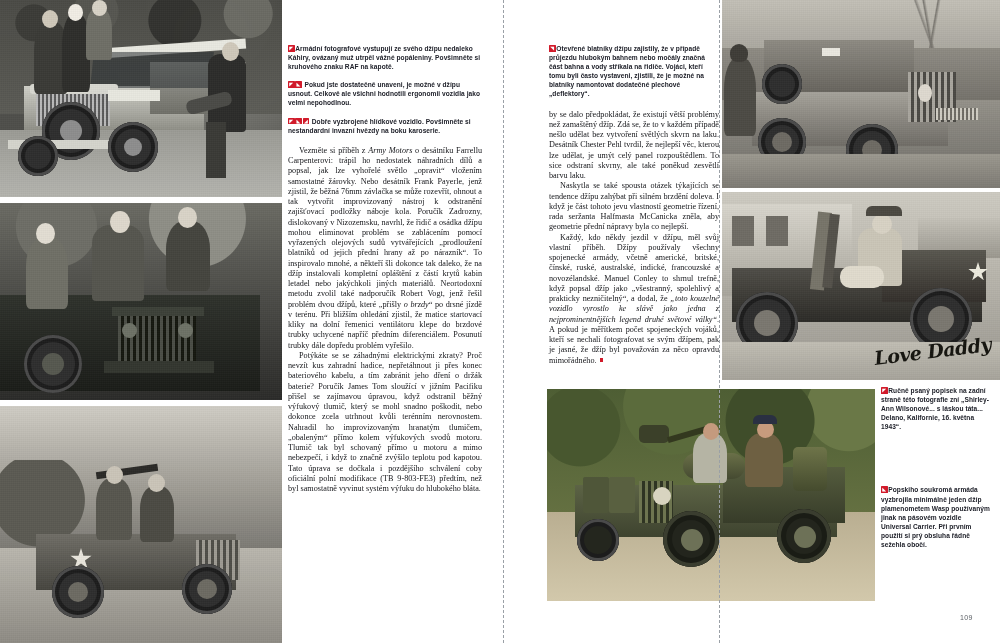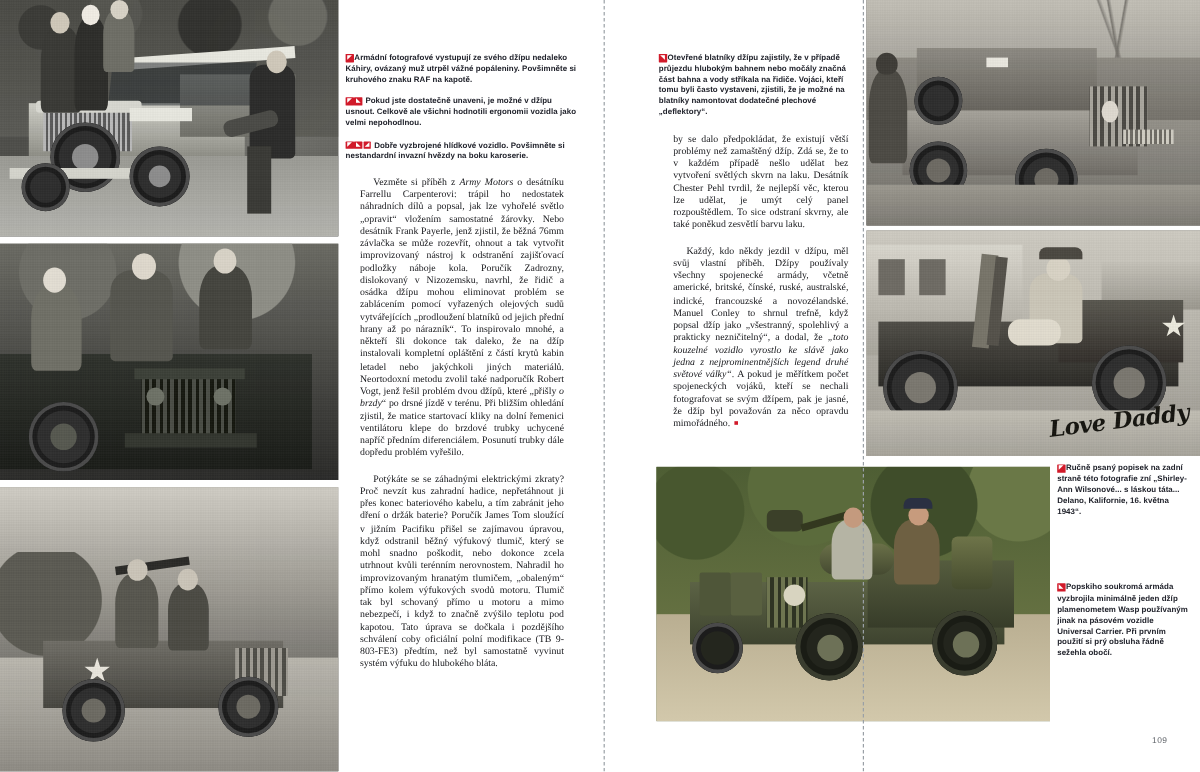--- a/index.html
+++ b/index.html
@@ -22,21 +22,21 @@
 
   
   .col{position:absolute;color:#1a1a1a;}
   .body-text{
     font-family:"Liberation Serif", serif;
     font-size:8.2px;line-height:10.25px;
     text-align:justify;
     color:#15161a;
     hyphens:auto;
   }
-  .body-text p{margin:12px;text-indent:11px;}
+  .body-text p{margin:0;text-indent:11px;}
   .body-text p.noindent{text-indent:0;}
   .body-text i{font-style:italic;}
 
   
   .caption{
     font-family:"Liberation Sans", sans-serif;
     font-size:6.6px;line-height:9.1px;
     color:#20222b;font-weight:600;
     letter-spacing:.05px;
   }
@@ -304,20 +304,21 @@
     <div class="hub" style="left:247px;top:137px;width:22px;height:22px;background:#6d7157;"></div>
     <div class="wheel" style="left:30px;top:130px;width:42px;height:42px;background:#24261e;"></div>
   </div>
 
   <div class="col" style="left:549px;top:44px;width:170px;">
     <div class="caption">
       <span class="mk s">◥</span><span>Otevřené blatníky džípu zajistily, že v případě průjezdu hlubokým bahnem nebo močály značná část bahna a vody stříkala na řidiče. Vojáci, kteří tomu byli často vystaveni, zjistili, že je možné na blatníky namontovat dodatečné plechové „deflektory“.</span>
     </div>
     <div class="body-text" style="margin-top:11px;">
       <p class="noindent">by se dalo předpokládat, že existují větší problémy než zamaštěný džíp. Zdá se, že to v každém případě nešlo udělat bez vytvoření světlých skvrn na laku. Desátník Chester Pehl tvrdil, že nejlepší věc, kterou lze udělat, je umýt celý panel rozpouštědlem. To sice odstraní skvrny, ale také poněkud zesvětlí barvu laku.</p>
+      <p>Naskytla se také spousta otázek týkajících se tendence džípu zahýbat při silném brzdění doleva. I když je část tohoto jevu vlastností geometrie řízení, rada seržanta Halfmasta McCanicka zněla, aby geometrie přední nápravy byla co nejlepší.</p>
       <p>Každý, kdo někdy jezdil v džípu, měl svůj vlastní příběh. Džípy používaly všechny spojenecké armády, včetně americké, britské, čínské, ruské, australské, indické, francouzské a novozélandské. Manuel Conley to shrnul trefně, když popsal džíp jako „všestranný, spolehlivý a prakticky nezničitelný“, a dodal, že <i>„toto kouzelné vozidlo vyrostlo ke slávě jako jedna z nejprominentnějších legend druhé světové války“</i>. A pokud je měřítkem počet spojeneckých vojáků, kteří se nechali fotografovat se svým džípem, pak je jasné, že džíp byl považován za něco opravdu mimořádného.<span class="endmark"></span></p>
     </div>
   </div>
 
   <div class="col" style="left:881px;top:386px;width:112px;">
     <div class="caption">
       <span class="mk s">◤</span><span>Ručně psaný popisek na zadní straně této fotografie zní „Shirley-Ann Wilsonové... s láskou táta... Delano, Kalifornie, 16. května 1943“.</span>
     </div>
     <div class="caption" style="margin-top:54px;">
       <span class="mk s">◣</span><span>Popskiho soukromá armáda vyzbrojila minimálně jeden džíp plamenometem Wasp používaným jinak na pásovém vozidle Universal Carrier. Při prvním použití si prý obsluha řádně sežehla obočí.</span>

